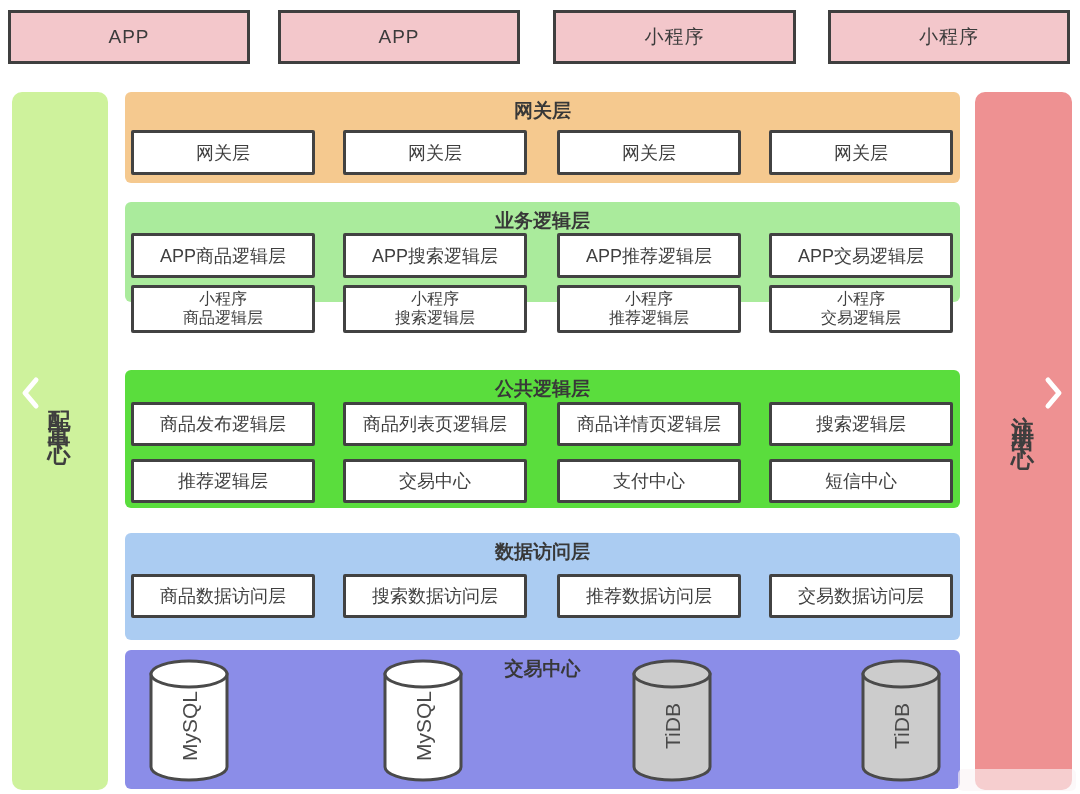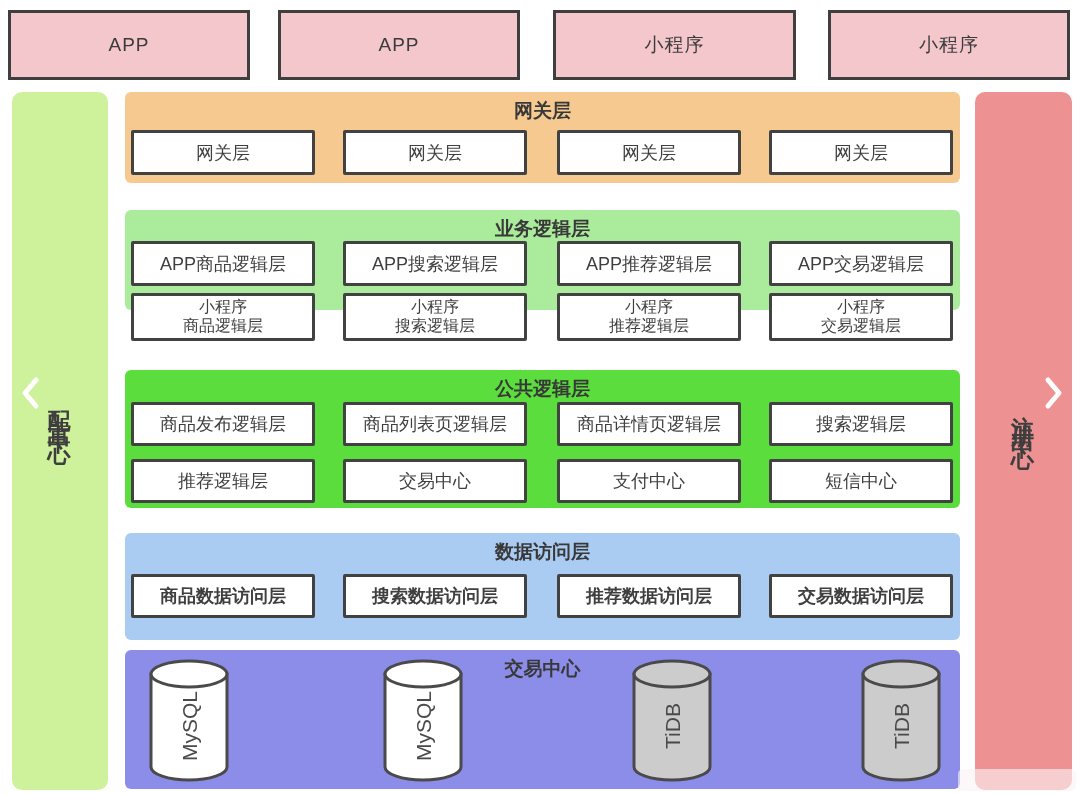--- a/index.html
+++ b/index.html
@@ -1,58 +1,58 @@
 <!DOCTYPE html>
 <html><head>
 <meta charset="utf-8">
 <style>
   * { margin:0; padding:0; box-sizing:border-box; }
   html,body { background:#ffffff; }
   body { font-family:"Liberation Sans","DejaVu Sans",sans-serif; }
   .stage { position:relative; width:1080px; height:794px; background:#ffffff; overflow:hidden; }
 
   
-  .client { position:absolute; top:10px; height:70px; border:3px solid #3f3f3f;
+  .client { position:absolute; top:10px; height:54px; border:3px solid #3f3f3f;
             background:#f3c7cb; display:flex; align-items:center; justify-content:center;
             font-size:19px; color:#3b3b3b; letter-spacing:1px; }
   .c1 { left:8px;   width:242px; }
   .c2 { left:278px; width:242px; }
   .c3 { left:553px; width:243px; }
   .c4 { left:828px; width:242px; }
 
   
   .pillar { position:absolute; top:92px; height:698px; border-radius:10px; }
   .pillar-left  { left:12px;  width:96px; background:#cef29c; }
   .pillar-right { left:975px; width:97px; background:#ee9192; }
   .v-label-wrap { position:absolute; left:0; width:100%; display:flex; justify-content:center; }
   .v-label { writing-mode:vertical-rl; text-orientation:upright; font-size:23px;
              letter-spacing:10px; font-weight:600; color:#3e3e3e; }
   .chev { position:absolute; }
 
   
   .band { position:absolute; left:125px; width:835px; border-radius:6px; }
   .band-gateway     { top:92px;  height:91px;  background:#f5c98f; }
-  .band-business    { top:210px; height:100px; background:#aaeb9c; }
+  .band-business    { top:202px; height:100px; background:#aaeb9c; }
   .band-common      { top:370px; height:138px; background:#5add3d;padding-left:40px; }
   .band-data        { top:533px; height:107px;  background:#abccf2; }
   .band-persistence { top:650px; height:139px; background:#8b8de8; }
   .band-title { position:absolute; top:6px; left:0; width:100%; text-align:center;
                 font-size:19px; font-weight:bold; color:#383838; }
 
   
   .wbox { position:absolute; width:184px; border:3px solid #424242; background:#ffffff;
           border-radius:2px; display:flex; flex-direction:column; align-items:center;
           justify-content:center; font-size:18px; color:#3f3f3f; text-align:center; }
   .col1 { left:6px; } .col2 { left:218px; } .col3 { left:432px; } .col4 { left:644px; }
   .gw   { top:38px; height:45px; }
   .b-r1 { top:31px; height:45px; }
   .b-r2 { top:83px; height:48px; font-size:16px; line-height:1.18; }
   .c-r1 { top:32px; height:44px; }
   .c-r2 { top:89px; height:44px; }
-  .d-r1 { top:41px; height:44px;font-weight:bold; }
+  .d-r1 { top:41px; height:44px; }
 
   
   .cyl { position:absolute; top:8px; width:84px; height:126px; }
   .cy1 { left:22px; } .cy2 { left:256px; } .cy3 { left:505px; } .cy4 { left:734px; }
   .cyl text { font-family:"Liberation Sans","DejaVu Sans",sans-serif; }
 
   
   .watermark { position:absolute; left:958px; top:769px; width:118px; height:22px;
                background:rgba(250,243,245,0.62); border-radius:5px; }
 </style>

